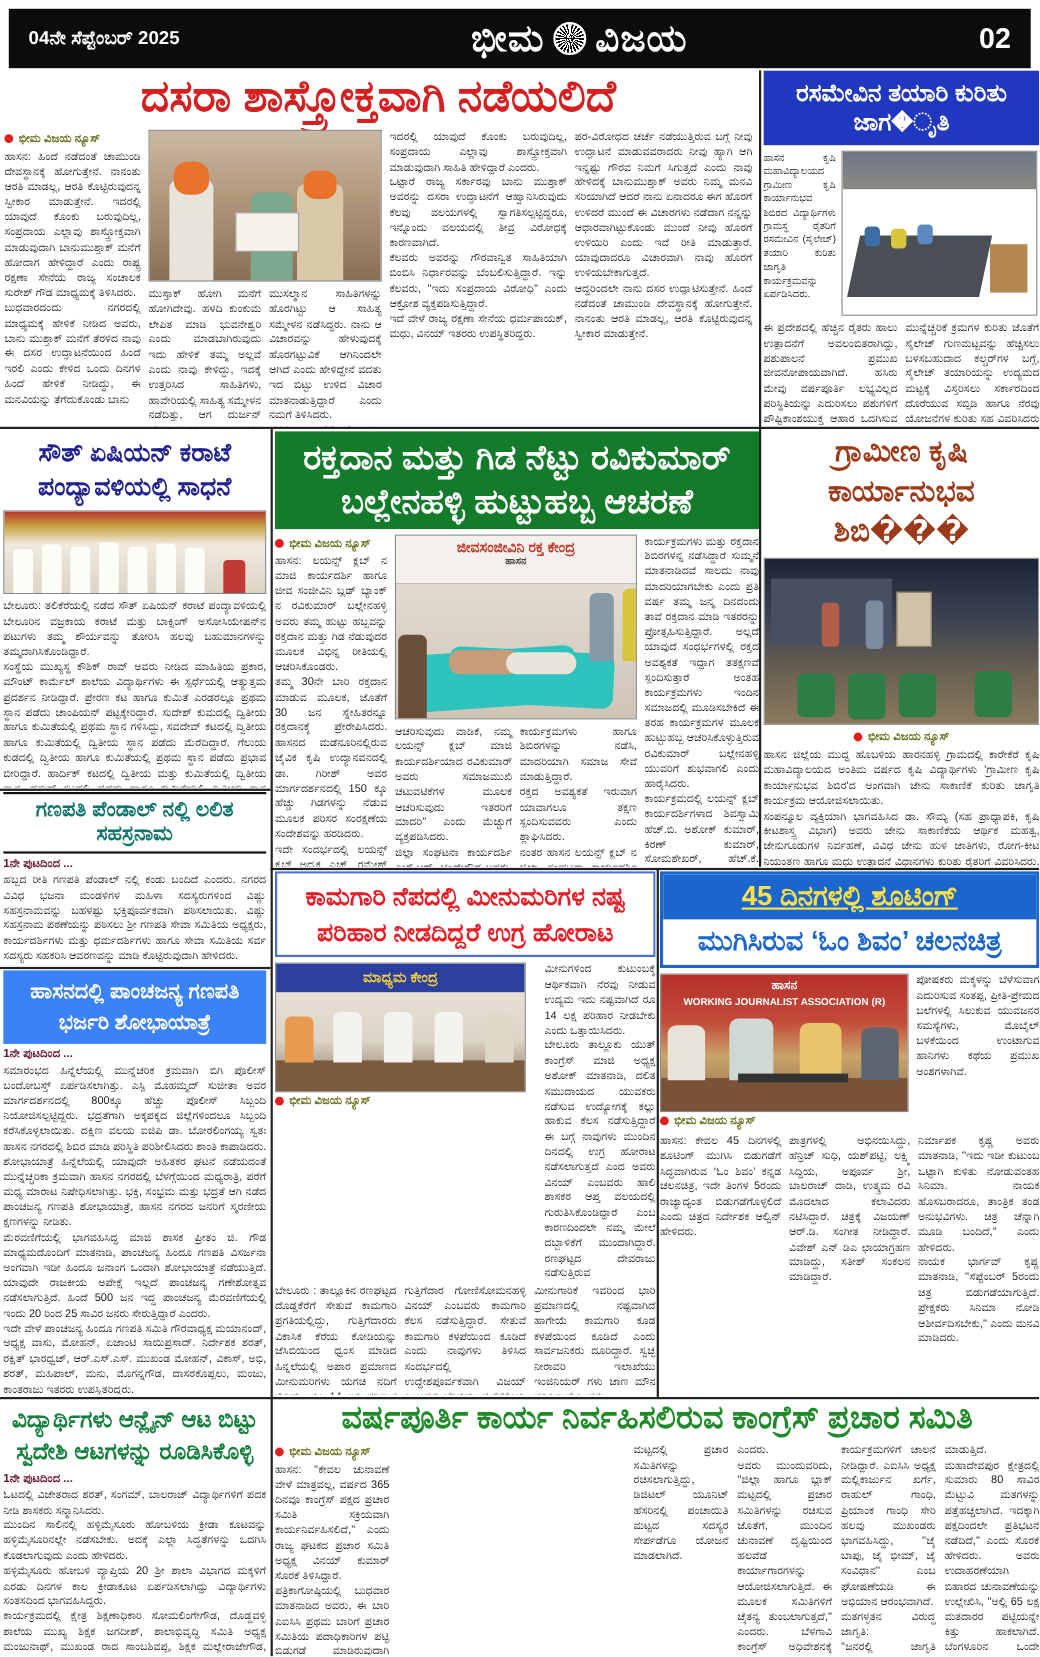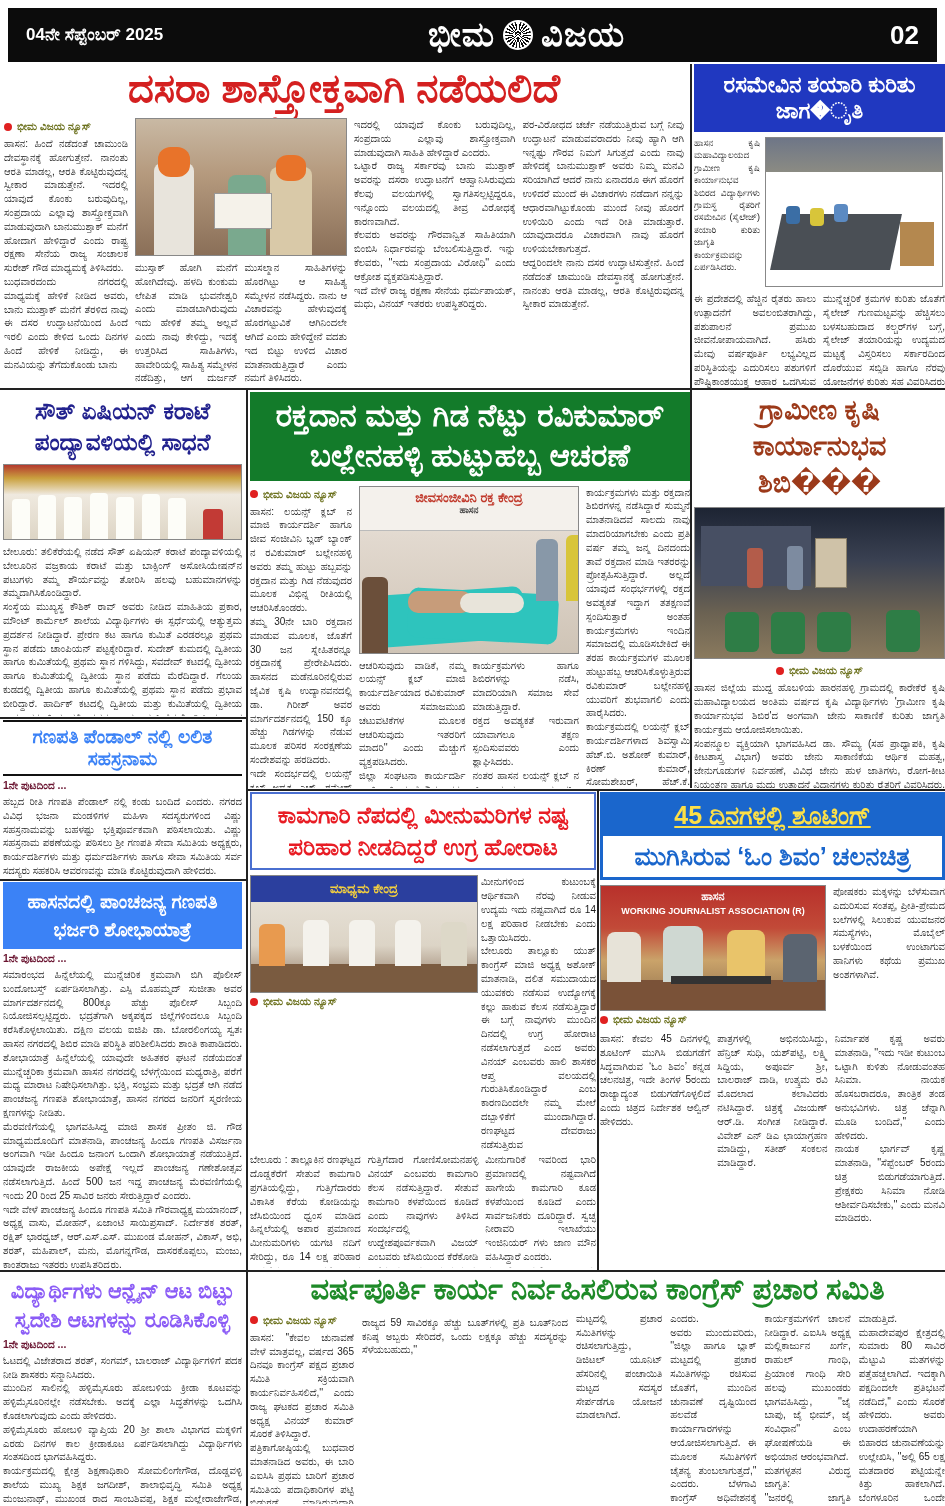--- a/index.html
+++ b/index.html
@@ -23,28 +23,28 @@
   .byline .dot{width:8px;height:8px;border-radius:50%;background:#e02020;flex:0 0 auto;}
   .lead{font-weight:bold;color:#6a1430;font-size:10.5px;margin:3px 0;}
   .photo{position:relative;overflow:hidden;border:1px solid #888;box-sizing:border-box;}
   .banner{position:absolute;left:0;right:0;top:0;text-align:center;font-weight:bold;}
   
   .hl-red-big{color:#d42020;font-weight:800;font-size:40px;text-align:center;line-height:1.2;}
   .box-blue{background:#2038c0;color:#fff;font-weight:800;text-align:center;}
   .box-green{background:#137b2a;color:#fff;font-weight:800;text-align:center;font-size:31px;line-height:1.3;padding:4px 2px;}
   .hl-navy{color:#22228e;font-weight:800;font-size:23px;text-align:center;line-height:1.35;}
   .hl-brick{color:#9c3a1a;font-weight:800;font-size:27px;text-align:center;line-height:1.35;}
-  .hl-maroon{color:#3b82f6;font-weight:800;font-size:19px;text-align:center;
+  .hl-maroon{color:#0f766e;font-weight:800;font-size:19px;text-align:center;
              border-top:2.5px solid #111;border-bottom:2.5px solid #111;padding:4px 0;}
   .box-navy{background:#3b82f6;color:#fff;font-weight:800;text-align:center;font-size:19px;line-height:1.45;padding:6px 2px;}
   .hl-fish{border:2px solid #4a6fd0;color:#e81c24;font-weight:800;font-size:23px;text-align:center;line-height:1.4;padding:5px 2px;}
   .hl-om{border:3px solid #1a66cc;text-align:center;font-weight:800;font-size:25px;line-height:1.4;}
   .hl-om .l1{background:#1a66cc;color:#fde047;padding:3px 0;text-decoration:underline;}
   .hl-om .l2{background:#fff;color:#1a66cc;padding:3px 0;}
-  .hl-red-sm{color:#8b5cf6;font-weight:800;font-size:21px;text-align:center;line-height:1.4;}
+  .hl-red-sm{color:#15803d;font-weight:800;font-size:21px;text-align:center;line-height:1.4;}
   .hl-green{color:#1e8a28;font-weight:800;font-size:29px;text-align:center;line-height:1.2;}
   
   .vline,.hline{position:absolute;background:#222;}
 </style>
 </head>
 <body>
 
 <div id="page">
 
   <div class="masthead">
@@ -201,21 +201,21 @@
   <div class="art" style="left:0;top:882px;width:245px;height:386px;padding:0 3px;">
     <div class="box-navy">ಹಾಸನದಲ್ಲಿ ಪಾಂಚಜನ್ಯ ಗಣಪತಿ ಭರ್ಜರಿ ಶೋಭಾಯಾತ್ರೆ</div>
     <div class="lead">1ನೇ ಪುಟದಿಂದ ...</div>
     <div class="body-text">ಸಮಾರಂಭದ ಹಿನ್ನೆಲೆಯಲ್ಲಿ ಮುನ್ನೆಚರಿಕ ಕ್ರಮವಾಗಿ ಬಿಗಿ ಪೊಲೀಸ್ ಬಂದೋಬಸ್ತ್ ಏರ್ಪಡಿಸಲಾಗಿತ್ತು. ಎಸ್ಪಿ ಮೊಹಮ್ಮದ್ ಸುಜೀತಾ ಅವರ ಮಾರ್ಗದರ್ಶನದಲ್ಲಿ 800ಕ್ಕೂ ಹೆಚ್ಚು ಪೊಲೀಸ್ ಸಿಬ್ಬಂದಿ ನಿಯೋಜಿಸಲ್ಪಟ್ಟಿದ್ದರು. ಭದ್ರತೆಗಾಗಿ ಅಕ್ಕಪಕ್ಕದ ಜಿಲ್ಲೆಗಳಿಂದಲೂ ಸಿಬ್ಬಂದಿ ಕರೆಸಿಕೊಳ್ಳಲಾಯಿತು. ದಕ್ಷಿಣ ವಲಯ ಐಜಿಪಿ ಡಾ. ಬೋರಲಿಂಗಯ್ಯ ಸ್ವತಃ ಹಾಸನ ನಗರದಲ್ಲಿ ಶಿಬಿರ ಮಾಡಿ ಪರಿಸ್ಥಿತಿ ಪರಿಶೀಲಿಸಿದರು ಶಾಂತಿ ಕಾಪಾಡಿದರು. ಶೋಭಾಯಾತ್ರೆ ಹಿನ್ನೆಲೆಯಲ್ಲಿ ಯಾವುದೇ ಅಹಿತಕರ ಘಟನೆ ನಡೆಯದಂತೆ ಮುನ್ನೆಚ್ಚರಿಕಾ ಕ್ರಮವಾಗಿ ಹಾಸನ ನಗರದಲ್ಲಿ ಬೆಳಗ್ಗೆಯಿಂದ ಮಧ್ಯರಾತ್ರಿ, ಪರೆಗೆ ಮಧ್ಯ ಮಾರಾಟ ನಿಷೇಧಿಸಲಾಗಿತ್ತು. ಭಕ್ತಿ, ಸಂಭ್ರಮ ಮತ್ತು ಭದ್ರತೆ ಆಗಿ ನಡೆದ ಪಾಂಚಜನ್ಯ ಗಣಪತಿ ಶೋಭಾಯಾತ್ರೆ, ಹಾಸನ ನಗರದ ಜನರಿಗೆ ಸ್ಮರಣೀಯ ಕ್ಷಣಗಳನ್ನು ನೀಡಿತು.
 ಮೆರವಣಿಗೆಯಲ್ಲಿ ಭಾಗವಹಿಸಿದ್ದ ಮಾಜಿ ಶಾಸಕ ಪ್ರೀತಂ ಜಿ. ಗೌಡ ಮಾಧ್ಯಮದೊಂದಿಗೆ ಮಾತನಾಡಿ, ಪಾಂಚಜನ್ಯ ಹಿಂದೂ ಗಣಪತಿ ವಿಸರ್ಜನಾ ಅಂಗವಾಗಿ ಇಡೀ ಹಿಂದೂ ಜನಾಂಗ ಒಂದಾಗಿ ಶೋಭಾಯಾತ್ರೆ ನಡೆಯುತ್ತಿದೆ. ಯಾವುದೇ ರಾಜಕೀಯ ಅಪೇಕ್ಷೆ ಇಲ್ಲದೆ ಪಾಂಚಜನ್ಯ ಗಣೇಶೋತ್ಸವ ನಡೆಸಲಾಗುತ್ತಿದೆ. ಹಿಂದೆ 500 ಜನ ಇದ್ದ ಪಾಂಚಜನ್ಯ ಮೆರವಣಿಗೆಯಲ್ಲಿ ಇಂದು 20 ರಿಂದ 25 ಸಾವಿರ ಜನರು ಸೇರುತ್ತಿದ್ದಾರೆ ಎಂದರು.
 ಇದೇ ವೇಳೆ ಪಾಂಚಜನ್ಯ ಹಿಂದೂ ಗಣಪತಿ ಸಮಿತಿ ಗೌರವಾಧ್ಯಕ್ಷ ಮಯಾನಂದ್, ಅಧ್ಯಕ್ಷ ವಾಸು, ಮೋಹನ್, ಏಜಾಂಟಿ ಸಾಯಿಪ್ರಸಾದ್. ನಿರ್ದೇಶಕ ಶರತ್, ರಕ್ಷಿತ್ ಭಾರಧ್ವಜ್, ಆರ್.ಎಸ್.ಎಸ್. ಮುಖಂಡ ಮೋಹನ್, ವಿಕಾಸ್, ಅಭಿ, ಶರತ್, ಮಹಿಪಾಲ್, ಮನು, ಮೊಗನ್ನಗೌಡ, ದಾಸರಕೊಪ್ಪಲು, ಮಂಜು, ಕಾಂತರಾಜು ಇತರರು ಉಪಸ್ಥಿತರಿದ್ದರು.</div>
   </div>
 
   <div class="art" style="left:250px;top:792px;width:346px;height:476px;">
     <div class="hl-fish">ಕಾಮಗಾರಿ ನೆಪದಲ್ಲಿ ಮೀನುಮರಿಗಳ ನಷ್ಟ ಪರಿಹಾರ ನೀಡದಿದ್ದರೆ ಉಗ್ರ ಹೋರಾಟ</div>
-    <div style="display:flex;gap:3px;margin-top:5px;">
+    <div style="display:flex;gap:17px;margin-top:5px;">
       <div style="flex:0 0 auto;width:228px;">
         <div class="photo" style="width:228px;height:118px;background:linear-gradient(180deg,#ece7de 0%,#dcd4c6 60%,#8a6f58 100%);">
           <div class="banner" style="height:26px;background:#2b3f9e;color:#f4d03f;font-size:13px;line-height:26px;">ಮಾಧ್ಯಮ ಕೇಂದ್ರ</div>
           <div style="position:absolute;left:0;bottom:0;right:0;height:28px;background:#7a5b40;"></div>
           <div style="position:absolute;left:8px;bottom:26px;width:26px;height:42px;background:#e89a4f;border-radius:6px 6px 0 0;"></div>
           <div style="position:absolute;left:52px;bottom:26px;width:26px;height:46px;background:#f4f2ec;border-radius:6px 6px 0 0;"></div>
           <div style="position:absolute;left:98px;bottom:26px;width:26px;height:46px;background:#f4f2ec;border-radius:6px 6px 0 0;"></div>
           <div style="position:absolute;left:144px;bottom:26px;width:26px;height:46px;background:#f4f2ec;border-radius:6px 6px 0 0;"></div>
           <div style="position:absolute;right:10px;bottom:26px;width:26px;height:44px;background:#ddd8c8;border-radius:6px 6px 0 0;"></div>
         </div>
@@ -282,21 +282,20 @@
     <div style="display:flex;gap:8px;margin-top:5px;">
       <div style="width:104px;flex:0 0 auto;">
         <div class="byline">
             <span class="dot"></span>
             <span>ಭೀಮ ವಿಜಯ ನ್ಯೂಸ್</span>
           </div>
         <div class="body-text">ಹಾಸನ: ''ಕೇವಲ ಚುನಾವಣೆ ವೇಳೆ ಮಾತ್ರವಲ್ಲ, ವರ್ಷದ 365 ದಿನವೂ ಕಾಂಗ್ರೆಸ್ ಪಕ್ಷದ ಪ್ರಚಾರ ಸಮಿತಿ ಸಕ್ರಿಯವಾಗಿ ಕಾರ್ಯನಿರ್ವಹಿಸಲಿದೆ,'' ಎಂದು ರಾಜ್ಯ ಘಟಕದ ಪ್ರಚಾರ ಸಮಿತಿ ಅಧ್ಯಕ್ಷ ವಿನಯ್ ಕುಮಾರ್ ಸೊರಕೆ ತಿಳಿಸಿದ್ದಾರೆ.
 ಪತ್ರಿಕಾಗೋಷ್ಠಿಯಲ್ಲಿ ಬುಧವಾರ ಮಾತನಾಡಿದ ಅವರು, ಈ ಬಾರಿ ಎಐಸಿಸಿ ಪ್ರಥಮ ಬಾರಿಗೆ ಪ್ರಚಾರ ಸಮಿತಿಯ ಪದಾಧಿಕಾರಿಗಳ ಪಟ್ಟಿ ಬಿಡುಗಡೆ ಮಾಡಿರುವುದಾಗಿ ತಿಳಿಸಿದರು. ''ಜಿಲ್ಲಾ, ಬ್ಲಾಕ್, ಪಂಚಾಯಿತಿ ಹಾಗೂ ವಾರ್ಡ್</div>
       </div>
       <div style="width:206px;flex:0 0 auto;">
-        <div class="body-text" style="margin-top:4px;">ರಾಜ್ಯದ 59 ಸಾವಿರಕ್ಕೂ ಹೆಚ್ಚು ಬೂತ್‌ಗಳಲ್ಲಿ ಪ್ರತಿ ಬೂತ್‌ನಿಂದ ಕನಿಷ್ಠ ಅಬ್ಬರು ಸೇರಿದರೆ, ಒಂದು ಲಕ್ಷಕ್ಕೂ ಹೆಚ್ಚು ಸದಸ್ಯರನ್ನು ಸೆಳೆಯಬಹುದು,''</div>
       </div>
       <div class="col body-text">ಮಟ್ಟದಲ್ಲಿ ಪ್ರಚಾರ ಸಮಿತಿಗಳನ್ನು ರಚಿಸಲಾಗುತ್ತಿದ್ದು, ಡಿಜಿಟಲ್ ಯೂನಿಟ್ ಹೆಸರಿನಲ್ಲಿ ಪಂಚಾಯಿತಿ ಮಟ್ಟದ ಸದಸ್ಯರ ಸೇರ್ಪಡೆಗೂ ಯೋಜನೆ ಮಾಡಲಾಗಿದೆ.</div>
       <div class="col body-text">ಎಂದರು.
 ಅವರು ಮುಂದುವರಿದು, ''ಜಿಲ್ಲಾ ಹಾಗೂ ಬ್ಲಾಕ್ ಮಟ್ಟದಲ್ಲಿ ಪ್ರಚಾರ ಸಮಿತಿಗಳನ್ನು ರಚಿಸುವ ಜೊತೆಗೆ, ಮುಂದಿನ ಚುನಾವಣೆ ದೃಷ್ಟಿಯಿಂದ ಹಲವೆಡೆ ಕಾರ್ಯಾಗಾರಗಳನ್ನು ಆಯೋಜಿಸಲಾಗುತ್ತಿದೆ. ಈ ಮೂಲಕ ಸಮಿತಿಗಳಿಗೆ ಚೈತನ್ಯ ತುಂಬಲಾಗುತ್ತದೆ,'' ಎಂದರು. ಬೆಳಗಾವಿ ಕಾಂಗ್ರೆಸ್ ಅಧಿವೇಶನಕ್ಕೆ 100 ವರ್ಷ ಪೂರ್ಣಗೊಂಡ ಹಿನ್ನೆಲೆ ಈಗಾಗಲೇ ಮುಖ್ಯಮಂತ್ರಿ ಸಿದ್ದರಾಮಯ್ಯ ಮತ್ತು ಉಪ ಮುಖ್ಯಮಂತ್ರಿ ಡಿ.ಕೆ.ಶಿವಕುಮಾರ್ ಅವರು ರಾಜ್ಯದಾದ್ಯಂತ ಪ್ರಚಾರ</div>
       <div class="col body-text">ಕಾರ್ಯಕ್ರಮಗಳಿಗೆ ಚಾಲನೆ ನೀಡಿದ್ದಾರೆ. ಎಐಸಿಸಿ ಅಧ್ಯಕ್ಷ ಮಲ್ಲಿಕಾರ್ಜುನ ಖರ್ಗೆ, ರಾಹುಲ್ ಗಾಂಧಿ, ಪ್ರಿಯಾಂಕ ಗಾಂಧಿ ಸೇರಿ ಹಲವು ಮುಖಂಡರು ಭಾಗವಹಿಸಿದ್ದು, ''ಜೈ ಬಾಪು, ಜೈ ಭೀಮ್, ಜೈ ಸಂವಿಧಾನ'' ಎಂಬ ಘೋಷಣೆಯಡಿ ಈ ಅಭಿಯಾನ ಆರಂಭವಾಗಿದೆ.
 ಮತಗಳ್ಳತನ ವಿರುದ್ಧ ಜಾಗೃತಿ:
 ''ಜನರಲ್ಲಿ ಜಾಗೃತಿ ಮೂಡಿಸಲು ರಾಹುಲ್ ಗಾಂಧಿ 1800 ಕಿ.ಮೀ. ಪಾದಯಾತ್ರೆ ನಡೆಸಿದ್ದಾರೆ. ಮತಗಳ್ಳತನದ ಸಮಸ್ಯೆ ಗಂಭೀರವಾಗಿದ್ದು, ಈ ಕುರಿತು ಕಾಂಗ್ರೆಸ್ ಪಕ್ಷ ನಿರಂತರವಾಗಿ ಜನಜಾಗೃತಿ</div>
       <div class="col body-text">ಮಾಡುತ್ತಿದೆ. ಮಹಾದೇವಪುರ ಕ್ಷೇತ್ರದಲ್ಲಿ ಸುಮಾರು 80 ಸಾವಿರ ಮೆಟ್ಟುವಿ ಮತಗಳನ್ನು ಪತ್ತೆಹಚ್ಚಲಾಗಿದೆ. ಇದಕ್ಕಾಗಿ ಪಕ್ಷದಿಂದಲೇ ಪ್ರತಿಭಟನೆ ನಡೆದಿದೆ,'' ಎಂದು ಸೊರಕೆ ಹೇಳಿದರು. ಅವರು ಉದಾಹರಣೆಯಾಗಿ ಬಿಹಾರದ ಚುನಾವಣೆಯನ್ನು ಉಲ್ಲೇಖಿಸಿ, ''ಅಲ್ಲಿ 65 ಲಕ್ಷ ಮತದಾರರ ಪಟ್ಟಿಯನ್ನೇ ಕಿತ್ತು ಹಾಕಲಾಗಿದೆ. ಬೆಂಗಳೂರಿನ ಒಂದೇ ಮನೆಯಲ್ಲಿ 942 ಮತದಾರರ ಹೆಸರು ಸೇರಿಸಿರುವುದನ್ನು ಮಾಧ್ಯಮಗಳು ಬಹಿರಂಗಪಡಿಸಿವೆ. ಇಂತಹ ಘಟನೆಗಳ ಬಗ್ಗೆ ಜನರಿಗೆ ಹೆಚ್ಚಿನ ಮಾಹಿತಿ ನೀಡಬೇಕು,'' ಎಂದರು.</div>
     </div>
   </div>

